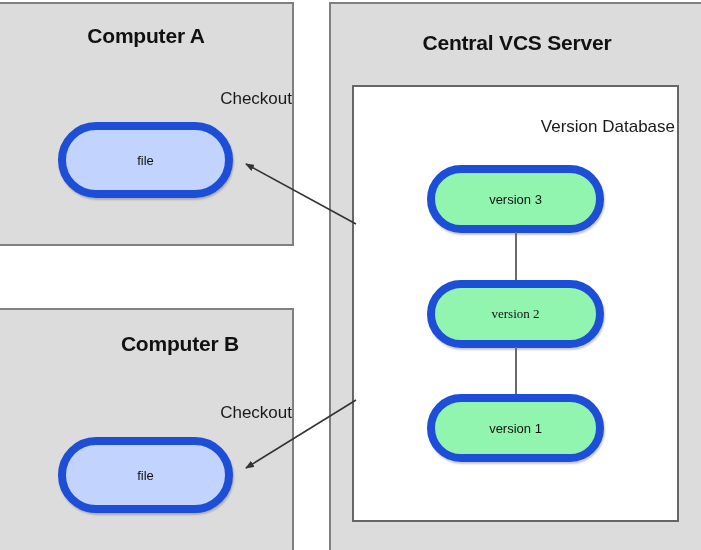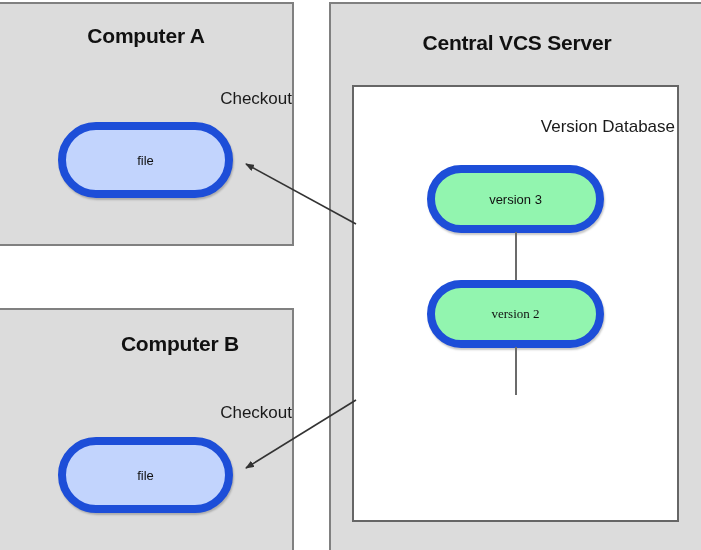--- a/index.html
+++ b/index.html
@@ -142,20 +142,21 @@
   <div class="panel" id="panel-vcs-server"></div>
   <div class="panel-title" id="title-vcs-server">Central VCS Server</div>
 
   <div id="version-db-box"></div>
   <div class="sub-label" id="label-version-db">Version Database</div>
 
   <div class="node node-version" id="node-version-3">version 3</div>
   <div class="connector" id="connector-v3-v2"></div>
   <div class="node node-version" id="node-version-2">version 2</div>
   <div class="connector" id="connector-v2-v1"></div>
+  <div class="node node-version" id="node-version-1">version 1</div>
 
   <svg id="arrows-layer" viewBox="0 0 701 550" width="701" height="550">
     <defs>
       <marker id="arrowhead" markerWidth="9" markerHeight="7" refX="8" refY="3.5" orient="auto" markerUnits="userSpaceOnUse">
         <polygon points="0 0, 9 3.5, 0 7" fill="#333333"></polygon>
       </marker>
     </defs>
     <line x1="356" y1="224" x2="246" y2="164" stroke="#333333" stroke-width="1.6" marker-end="url(#arrowhead)"></line>
     <line x1="356" y1="400" x2="246" y2="468" stroke="#333333" stroke-width="1.6" marker-end="url(#arrowhead)"></line>
   </svg>

